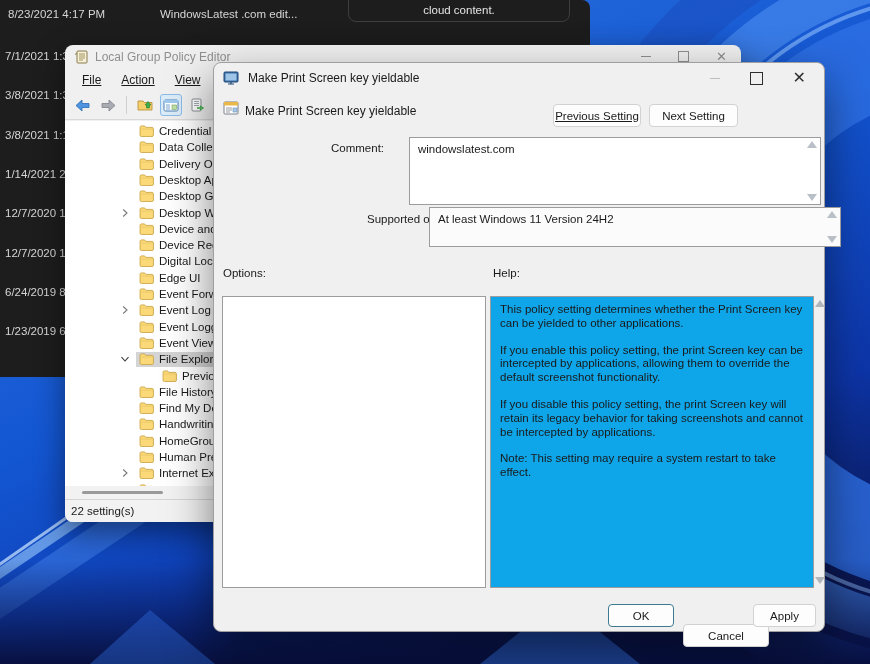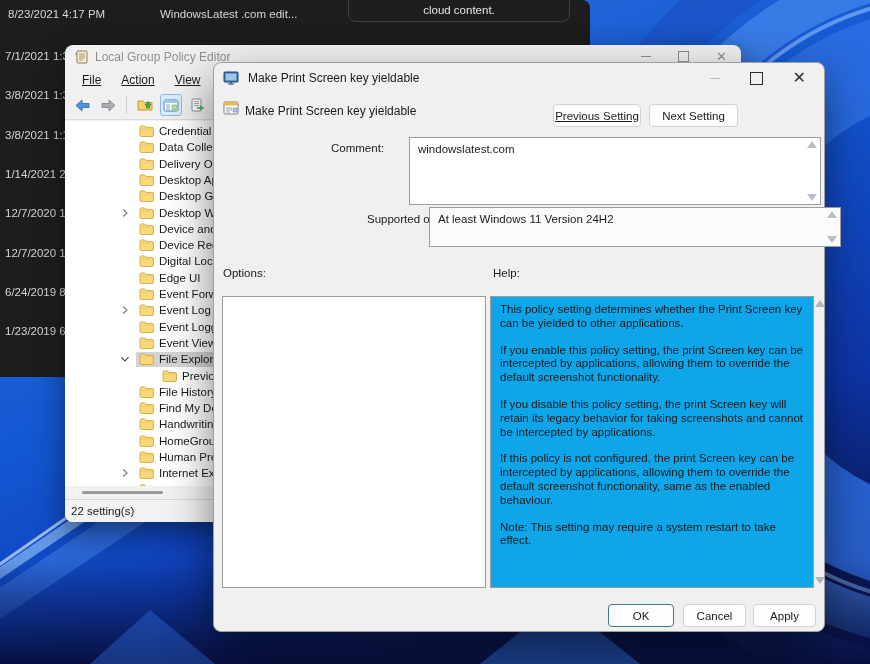--- a/index.html
+++ b/index.html
@@ -80,21 +80,21 @@
   .lbl-options{left:9px;top:204px;}
   .lbl-help{left:279px;top:204px;}
   .panel-options{left:8px;top:233px;width:264px;height:292px;background:#fff;border:1px solid #9c9c9c;box-sizing:border-box;}
   .panel-help{left:276px;top:233px;width:324px;height:292px;background:#0ea5e9;border:1px solid #9c9c9c;box-sizing:border-box;
               padding:6px 9px;overflow:hidden;line-height:1.2;}
   .panel-help p{margin:0 0 13px 0;}
   .help-scroll{left:601px;top:233px;width:11px;height:292px;}
   .hs-up{position:absolute;left:0;top:4px;width:0;height:0;border-left:5px solid transparent;border-right:5px solid transparent;border-bottom:7px solid #b0b6bc;}
   .hs-dn{position:absolute;left:0;bottom:4px;width:0;height:0;border-left:5px solid transparent;border-right:5px solid transparent;border-top:7px solid #b0b6bc;}
   .btn-ok{left:394px;top:541px;width:66px;height:23px;border:1.5px solid #3d7a8d;}
-  .btn-cancel{left:469px;top:541px;width:63px;height:23px;}
+  .btn-cancel{left:469px;top:561px;width:86px;height:23px;}
   .btn-apply{left:539px;top:541px;width:63px;height:23px;}
 </style>
 </head>
 <body>
 
 <div class="stage">
 
   <svg class="abs wallpaper" viewBox="0 0 870 664" preserveAspectRatio="none">
     <defs>
       <linearGradient id="bgGrad" x1="0.15" y1="0" x2="0.75" y2="1">
@@ -532,21 +532,20 @@
     </div>
 
     <span class="abs lbl-options">Options:</span>
     <span class="abs lbl-help">Help:</span>
 
     <div class="abs panel-options"></div>
     <div class="abs panel-help" id="help-panel">
         <p>This policy setting determines whether the Print Screen key can be yielded to other applications.</p>
         <p>If you enable this policy setting, the print Screen key can be intercepted by applications, allowing them to override the default screenshot functionality.</p>
         <p>If you disable this policy setting, the print Screen key will retain its legacy behavior for taking screenshots and cannot be intercepted by applications.</p>
-        <p>If this policy is not configured, the print Screen key can be intercepted by applications, allowing them to override the default screenshot functionality, same as the enabled behaviour.</p>
         <p>Note: This setting may require a system restart to take effect.</p>
       </div>
     <div class="abs help-scroll">
       <span class="hs-up"></span>
       <span class="hs-dn"></span>
     </div>
 
     <div class="abs btn btn-ok">OK</div>
     <div class="abs btn btn-cancel">Cancel</div>
     <div class="abs btn btn-apply">Apply</div>

